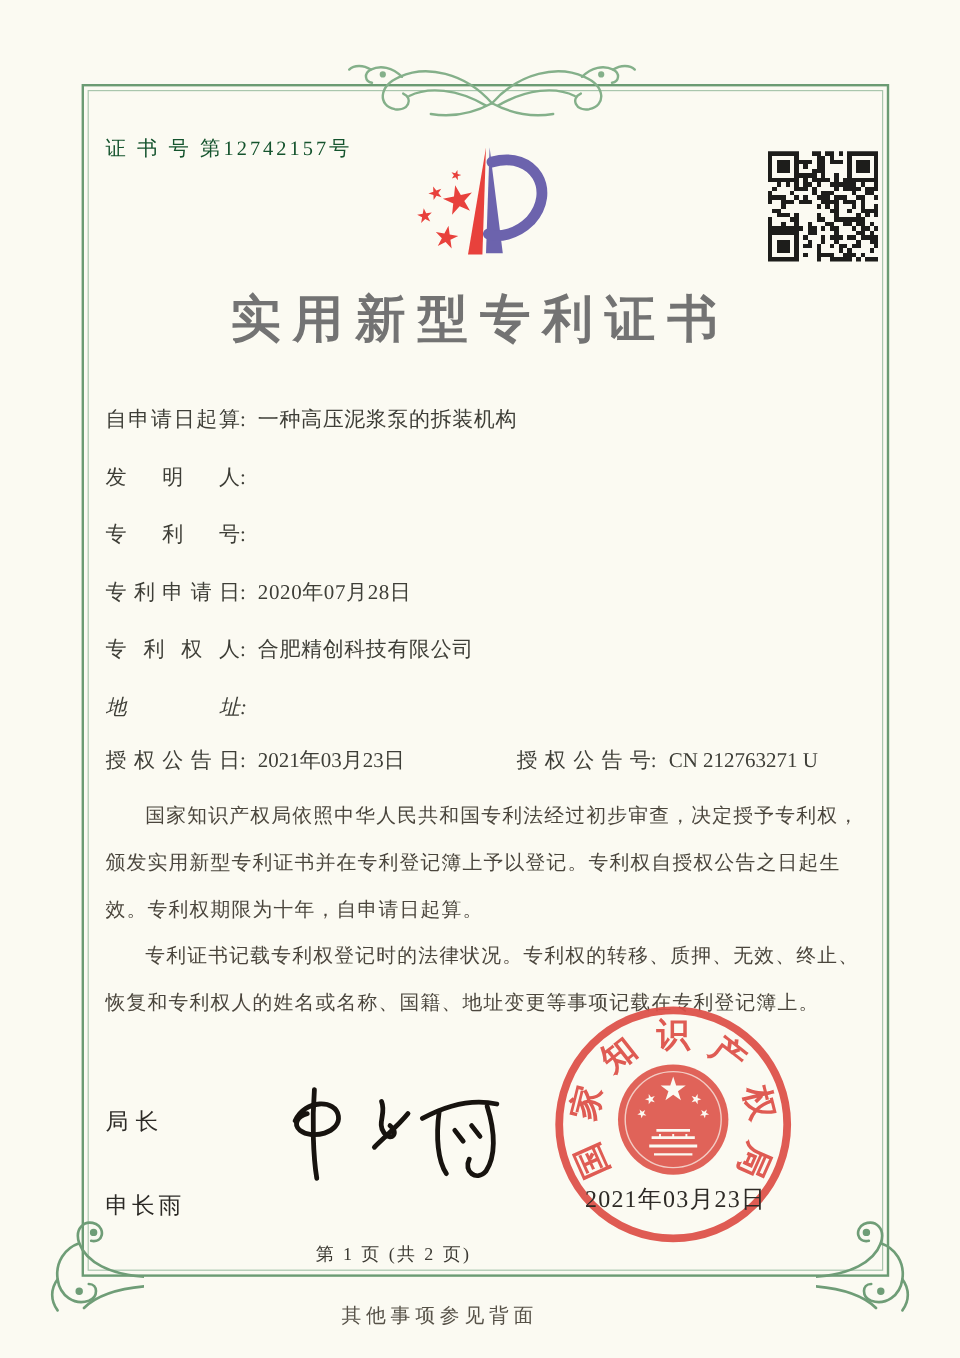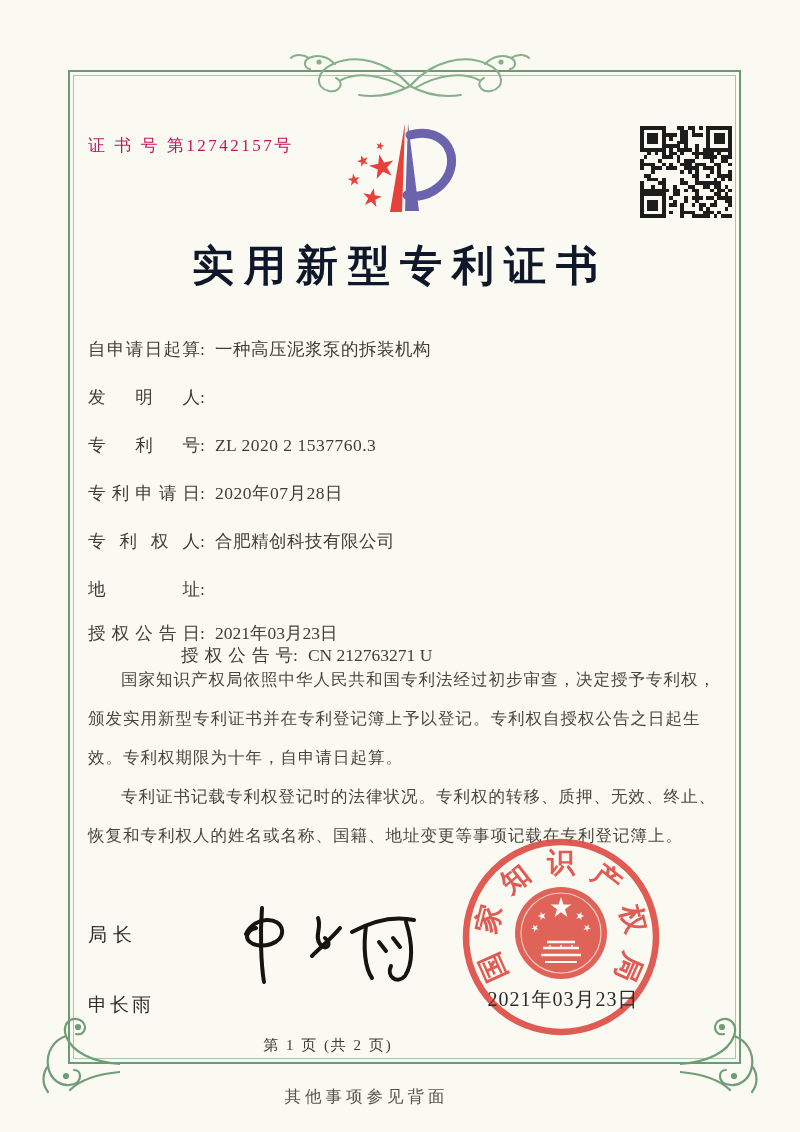--- a/index.html
+++ b/index.html
@@ -7,33 +7,33 @@
     width:800px;height:1132px;position:relative;overflow:hidden;
     background:#fbfaf2;
     font-family:"Liberation Serif","DejaVu Serif",serif;
     color:#37352f;
   }
   .abs{position:absolute;}
   
   .border-outer{left:68px;top:70px;width:669px;height:990px;border:2.5px solid #6b9b73;}
   .border-inner{position:absolute;left:3px;top:3px;right:3px;bottom:3px;border:1px solid #a9c6ad;}
   
-  .cert-no{left:88px;top:134px;font-size:17px;letter-spacing:2.5px;color:#be185d;}
+  .cert-no{left:88px;top:112px;font-size:17px;letter-spacing:2.5px;color:#14532d;}
   .logo{left:338px;top:110px;width:134px;height:118px;}
   .qr{left:640px;top:126px;width:92px;height:92px;}
   .title{left:0;top:238px;width:800px;text-align:center;font-size:42px;font-weight:700;
-         letter-spacing:10px;color:#0f172a;}
+         letter-spacing:10px;color:#737373;}
   
   .fields{left:88px;top:338px;width:634px;font-size:17.5px;color:#3e3e37;}
   .frow{display:flex;margin-bottom:26px;line-height:22px;}
-  .frow.addr{margin-bottom:22px;}
+  .frow.addr{margin-bottom:22px;font-style:italic;}
   .flabel{display:inline-block;width:112px;text-align:justify;text-align-last:justify;flex:0 0 112px;}
   .fsep{margin-right:10px;}
   .fvalue{flex:1 1 auto;max-width:500px;letter-spacing:0.5px;}
-  .grant-row{display:flex;line-height:22px;flex-direction:column;}
+  .grant-row{display:flex;line-height:22px;}
   .grant-pair{display:flex;}
   .grant-pair.second{margin-left:93px;align-items:flex-end;}
   
   .body-text{left:88px;top:660px;width:630px;font-size:16.5px;line-height:39px;color:#4b463d;}
   .body-text p{margin:0;text-indent:2em;letter-spacing:1px;}
   
   .signer-title{left:88px;top:922px;font-size:19px;letter-spacing:6px;color:#2c2a26;}
   .signer-name{left:88px;top:992px;font-size:19px;letter-spacing:3px;color:#2c2a26;}
   .signature{left:226px;top:892px;width:196px;height:102px;}
   
@@ -423,21 +423,20 @@
       <span class="fsep">:</span>
     <span class="fvalue">一种高压泥浆泵的拆装机构</span>
   </div>
   <div class="frow">
     <span class="flabel">发明人</span>
       <span class="fsep">:</span>
   </div>
   <div class="frow">
     <span class="flabel">专利号</span>
       <span class="fsep">:</span>
-    <span class="fvalue">ZL 2020 2 1537760.3</span>
   </div>
   <div class="frow">
     <span class="flabel">专利申请日</span>
       <span class="fsep">:</span>
     <span class="fvalue">2020年07月28日</span>
   </div>
   <div class="frow">
     <span class="flabel">专利权人</span>
       <span class="fsep">:</span>
     <span class="fvalue">合肥精创科技有限公司</span>

